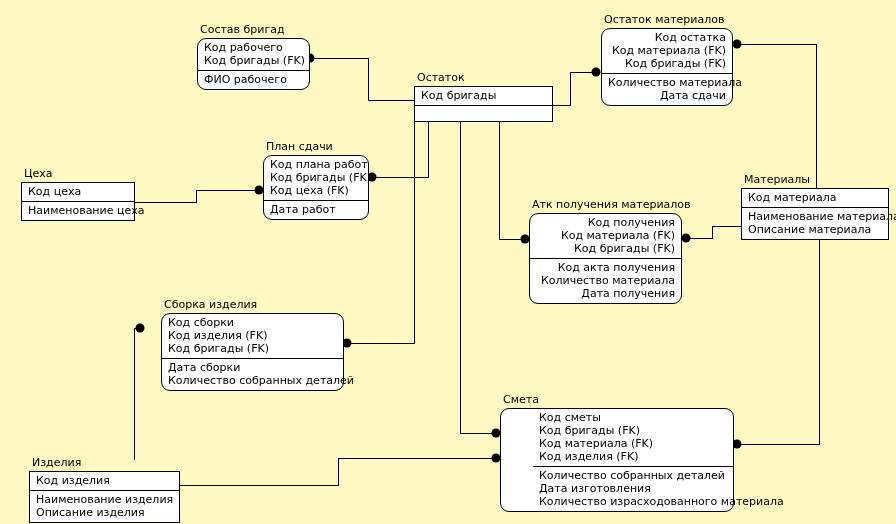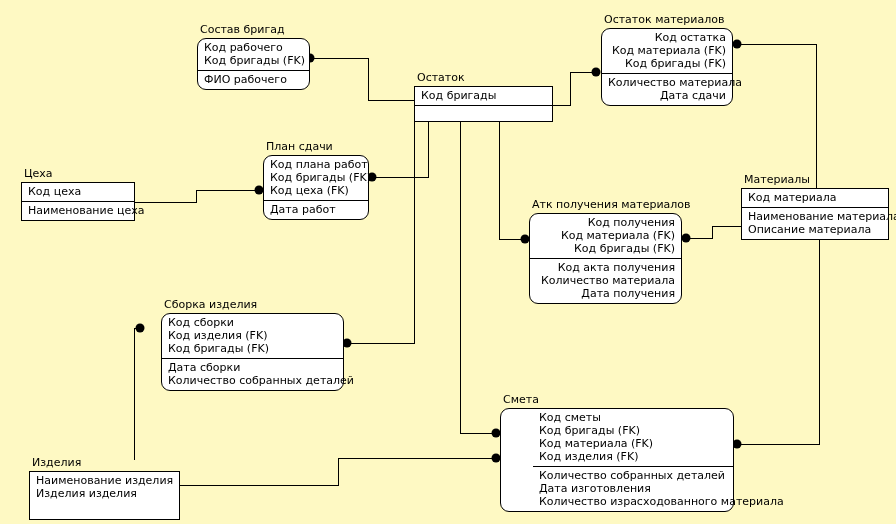--- a/index.html
+++ b/index.html
@@ -247,21 +247,24 @@
             <div class="attr">Количество собранных деталей</div>
             <div class="attr">Дата изготовления</div>
             <div class="attr">Количество израсходованного материала</div>
           </div>
         </div>
       </div>
       <div class="entity square" style="left: 29px; top: 460px; width: 151px; height: 49px; margin-top: 11px;">
         <div class="entity-shadow" style="height: 52px;"></div>
         <div class="entity-title">Изделия</div>
         <div class="entity-box" style="min-height: 49px;">
+          <div class="attr-group pk">
+            <div class="attr">Код изделия</div>
+          </div>
           <div class="attr-group">
             <div class="attr">Наименование изделия</div>
-            <div class="attr">Изделия изделия</div>
+            <div class="attr">Описание изделия</div>
           </div>
         </div>
       </div>
     </div>
 
 </div>
 
 </body></html>

